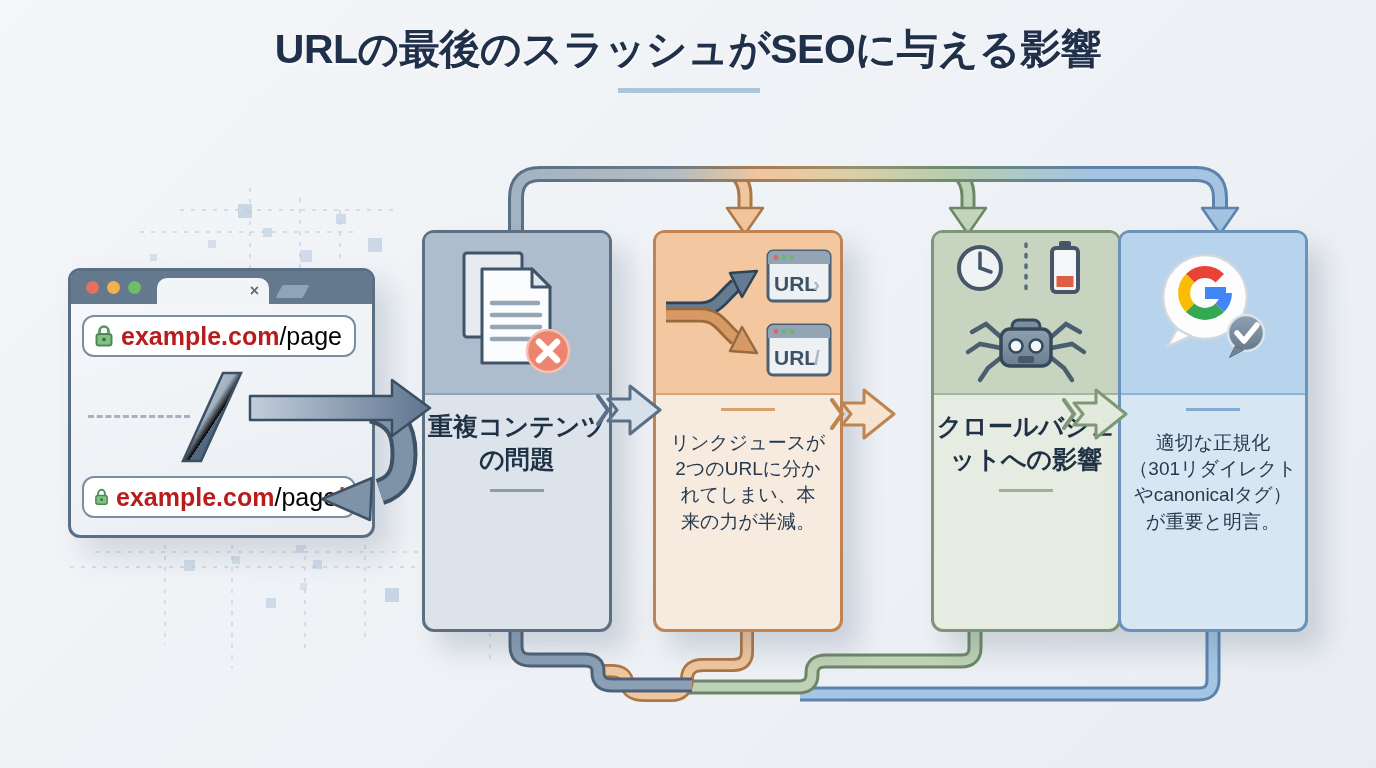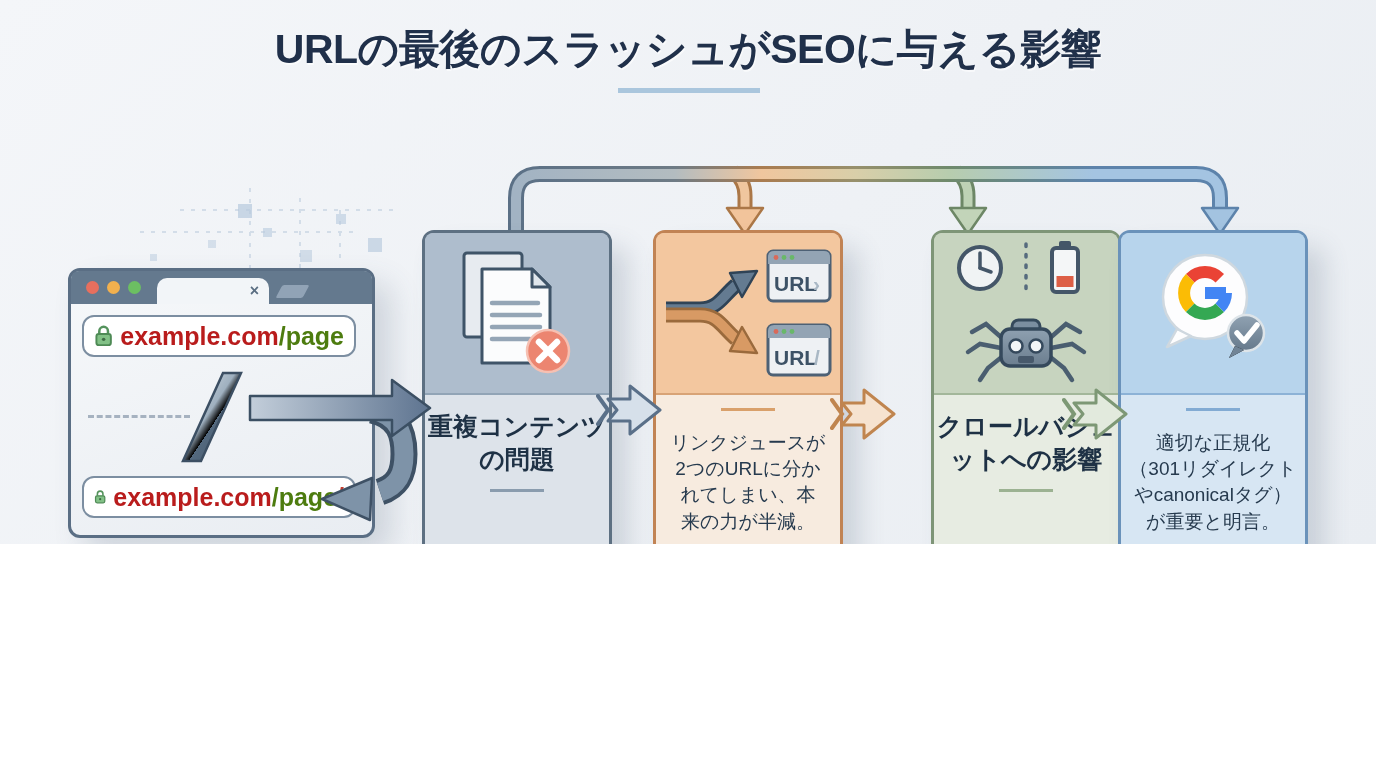--- a/index.html
+++ b/index.html
@@ -1,18 +1,18 @@
 <!DOCTYPE html>
 <html><head>
 <meta charset="utf-8">
 <style>
   html,body{margin:0;padding:0;}
   body{width:1376px;height:768px;overflow:hidden;
        font-family:"Liberation Sans","DejaVu Sans",sans-serif;}
-  .stage{position:relative;width:1376px;height:544px;
+  .stage{position:relative;width:1376px;height:768px;
          background:linear-gradient(135deg,#f4f6f9 0%,#eef1f5 55%,#e9edf2 100%);overflow:hidden;}
 
   
   .page-title{position:absolute;left:0;top:22px;width:100%;margin:0;text-align:center;
 
               font-size:41px;font-weight:900;letter-spacing:-0.5px;color:#20304a;z-index:6;
               text-shadow:1px 2px 0 rgba(255,255,255,.6);}
   .title-underline{position:absolute;left:618px;top:88px;width:142px;height:5px;
                    background:#aac6dd;z-index:6;}
 
@@ -35,21 +35,21 @@
        border-radius:10px 10px 0 0;display:flex;align-items:center;justify-content:flex-end;
        padding-right:10px;box-sizing:border-box;color:#5a6e82;font-size:16px;font-weight:700;}
   .tab-ghost{position:absolute;left:208px;top:14px;width:27px;height:13px;background:#91a3b6;
              transform:skewX(-28deg);border-radius:2px;}
   .addr{position:absolute;left:11px;width:274px;height:42px;background:#ffffff;
         border:2.5px solid #7c8ea1;border-radius:12px;display:flex;align-items:center;
         gap:7px;padding:0 10px;box-sizing:border-box;font-size:25px;white-space:nowrap;}
   .addr-top{top:44px;}
   .addr-bottom{top:205px;}
   .addr .domain{color:#b91c1c;font-weight:700;}
-  .addr .path{color:#4d7c0f;font-weight:700;}
+  .addr .path{color:#000000;font-weight:400;}
   .addr .redslash{color:#c23b2d;font-weight:800;}
   .dashes{position:absolute;left:17px;top:144px;width:102px;border-top:3px dashed #a6b2c0;}
   .slash-svg{position:absolute;left:100px;top:96px;}
 
   
   .card{position:absolute;top:230px;width:190px;height:402px;border-radius:12px;
         border:3px solid;box-sizing:border-box;z-index:2;
         box-shadow:16px 18px 26px rgba(70,90,115,.20);}
   .card-media{height:160px;border-bottom:2px solid;border-radius:8px 8px 0 0;
               display:flex;align-items:center;justify-content:center;overflow:hidden;}

